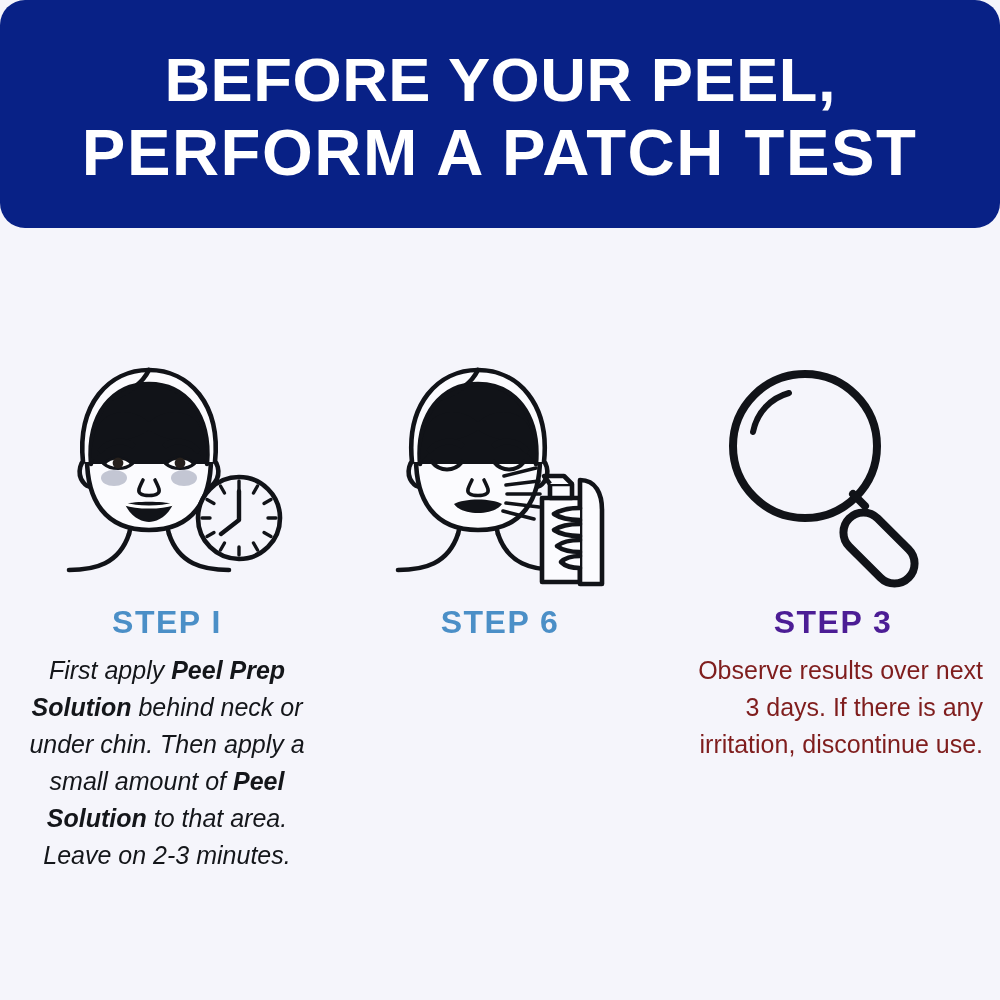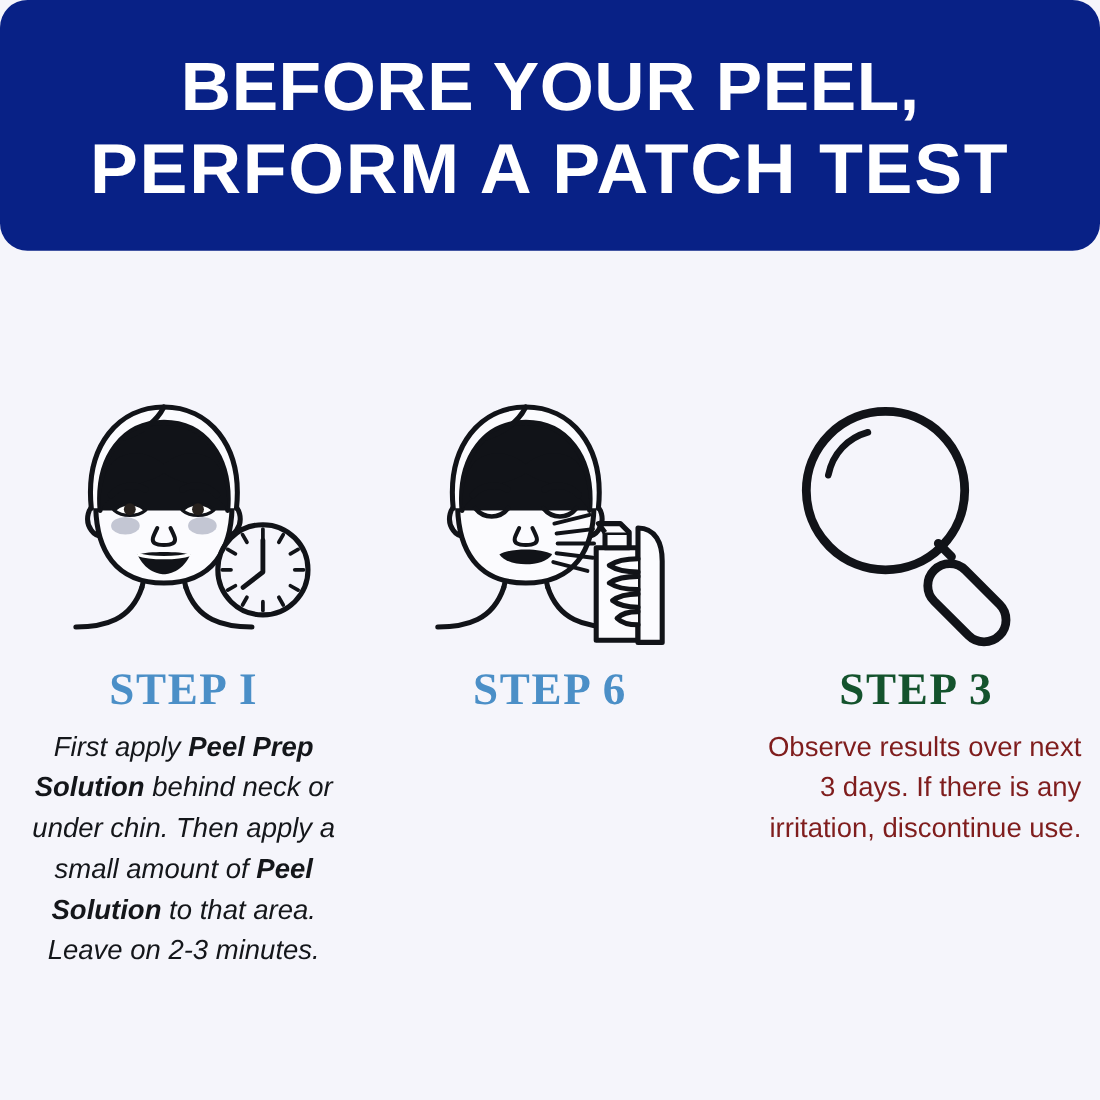--- a/index.html
+++ b/index.html
@@ -66,23 +66,23 @@
     width:280px;
     display:flex;
     align-items:flex-end;
     justify-content:center;
   }
   .art svg { display:block; overflow:visible; }
 
   .step-heading {
     margin-top:18px;
     color:#4b8fc7;
-    font-family:Liberation Serif, serif;
+    font-family:Liberation Sans, sans-serif;
     font-weight:bold;
-    font-size:41px;
+    font-size:32px;
     letter-spacing:1.5px;
     line-height:1;
     text-align:left;
   }
 
   .step-body {
     margin-top:14px;
     width:300px;
     color:#14161a;
     font-family:"Liberation Sans", sans-serif;
@@ -245,18 +245,18 @@
       <div class="art">
         <svg width="232" height="230" viewBox="0 0 232 230">
           <circle cx="88" cy="88" r="72" fill="#f5f5fb" stroke="#111318" stroke-width="8"></circle>
           <path d="M36 74 C 40 54 54 40 72 35" fill="none" stroke="#111318" stroke-width="6" stroke-linecap="round"></path>
           <g>
             <line x1="136" y1="136" x2="148" y2="148" stroke="#111318" stroke-width="8" stroke-linecap="round"></line>
             <rect x="142" y="148" width="40" height="84" rx="20" transform="rotate(-45 162 190)" fill="#f5f5fb" stroke="#111318" stroke-width="8"></rect>
           </g>
         </svg>
       </div>
-      <div class="step-heading" style="color: #14532d;">STEP 3</div>
+      <div class="step-heading" style="color: #4c1d95;">STEP 3</div>
       <div class="step-body" style="color: #7f1d1d; text-align: right;"><span>Observe results over next 3 days. If there is any irritation, discontinue use.</span></div>
     </div>
 
   </div>
 </div>
 
 </body></html>

